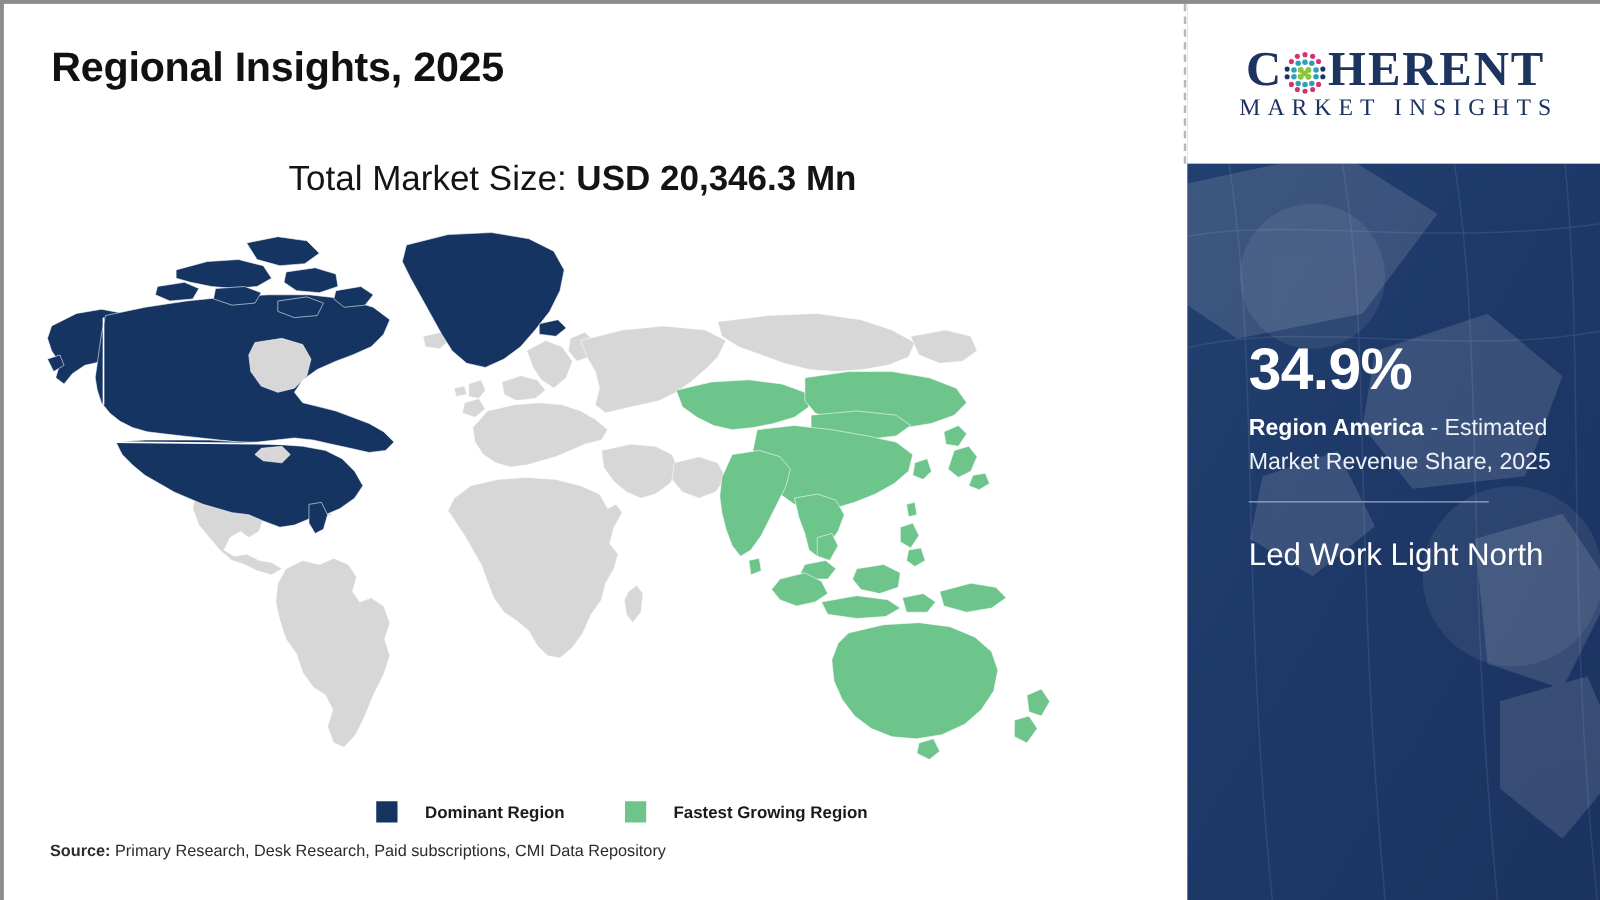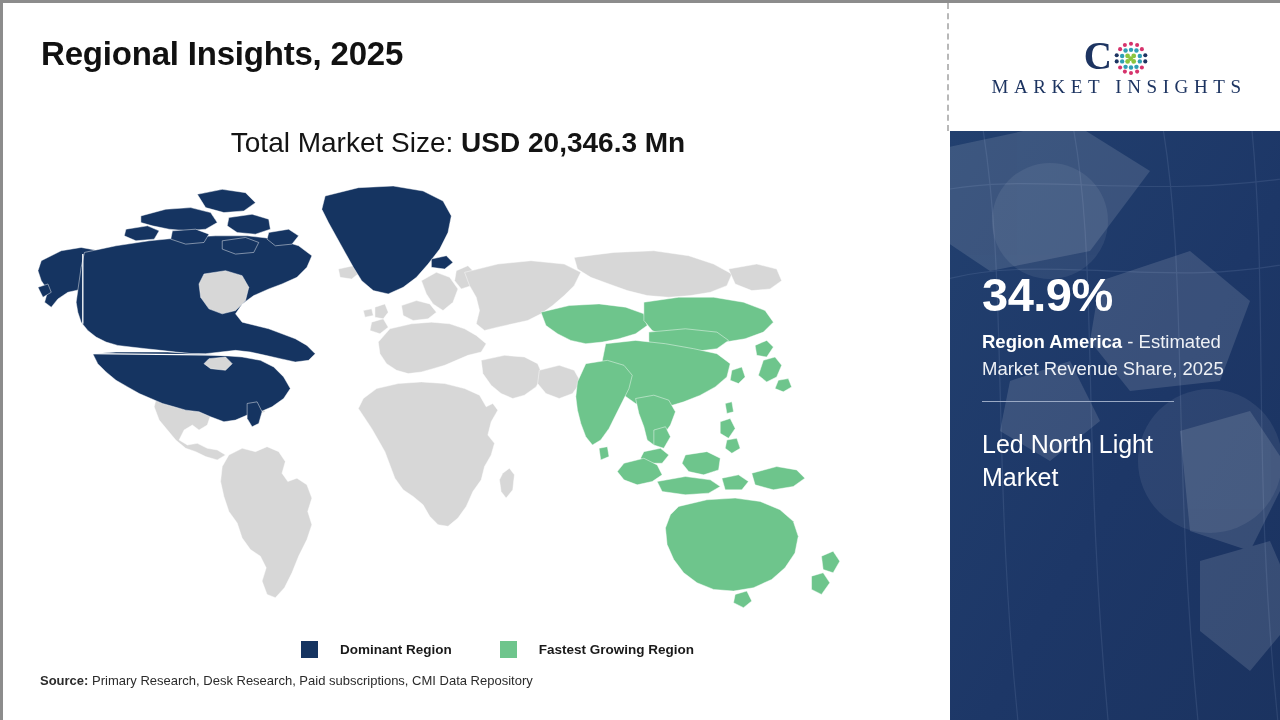--- a/index.html
+++ b/index.html
@@ -164,21 +164,21 @@
   }
   #blue-panel-texture {
     position: absolute;
     inset: 0;
     opacity: 1;
   }
   #blue-panel-texture svg { width: 100%; height: 100%; display: block; }
 
   #stat-block {
     position: absolute;
-    left: 32px;
+    left: 49px;
     top: 140px;
     width: 268px;
   }
   #stat-percent {
     font-size: 47px;
     font-weight: bold;
     color: #ffffff;
     line-height: 1;
     letter-spacing: -0.5px;
   }
@@ -387,20 +387,21 @@
               <circle cx="66" cy="76" r="6.5" fill="#2f9fb5"></circle>
 
               <circle cx="40" cy="44" r="7" fill="#8bc53f"></circle>
               <circle cx="58" cy="44" r="7" fill="#8bc53f"></circle>
               <circle cx="40" cy="60" r="7" fill="#8bc53f"></circle>
               <circle cx="58" cy="60" r="7" fill="#8bc53f"></circle>
               <circle cx="49" cy="52" r="7" fill="#8bc53f"></circle>
             </g>
           </svg>
         </span>
+        <span>HERENT</span>
       </div>
       <div id="logo-sub">MARKET INSIGHTS</div>
     </div>
 
     <div id="blue-panel">
 
       <div id="blue-panel-texture">
         <svg viewBox="0 0 333 592" xmlns="http://www.w3.org/2000/svg" preserveAspectRatio="xMidYMid slice">
           <defs>
             <linearGradient id="panelGrad" x1="0" y1="0" x2="1" y2="1">
@@ -431,17 +432,17 @@
           </g>
         </svg>
       </div>
 
       <div id="stat-block">
         <div id="stat-percent">34.9%</div>
         <div id="stat-desc">
           <span class="stat-region">Region America</span><span> - Estimated Market Revenue Share, 2025</span>
         </div>
         <div id="stat-rule"></div>
-        <div id="market-name">Led North Light Market</div>
+        <div id="market-name">Led Work Light North</div>
       </div>
     </div>
   </div>
 </div>
 
 </body></html>

